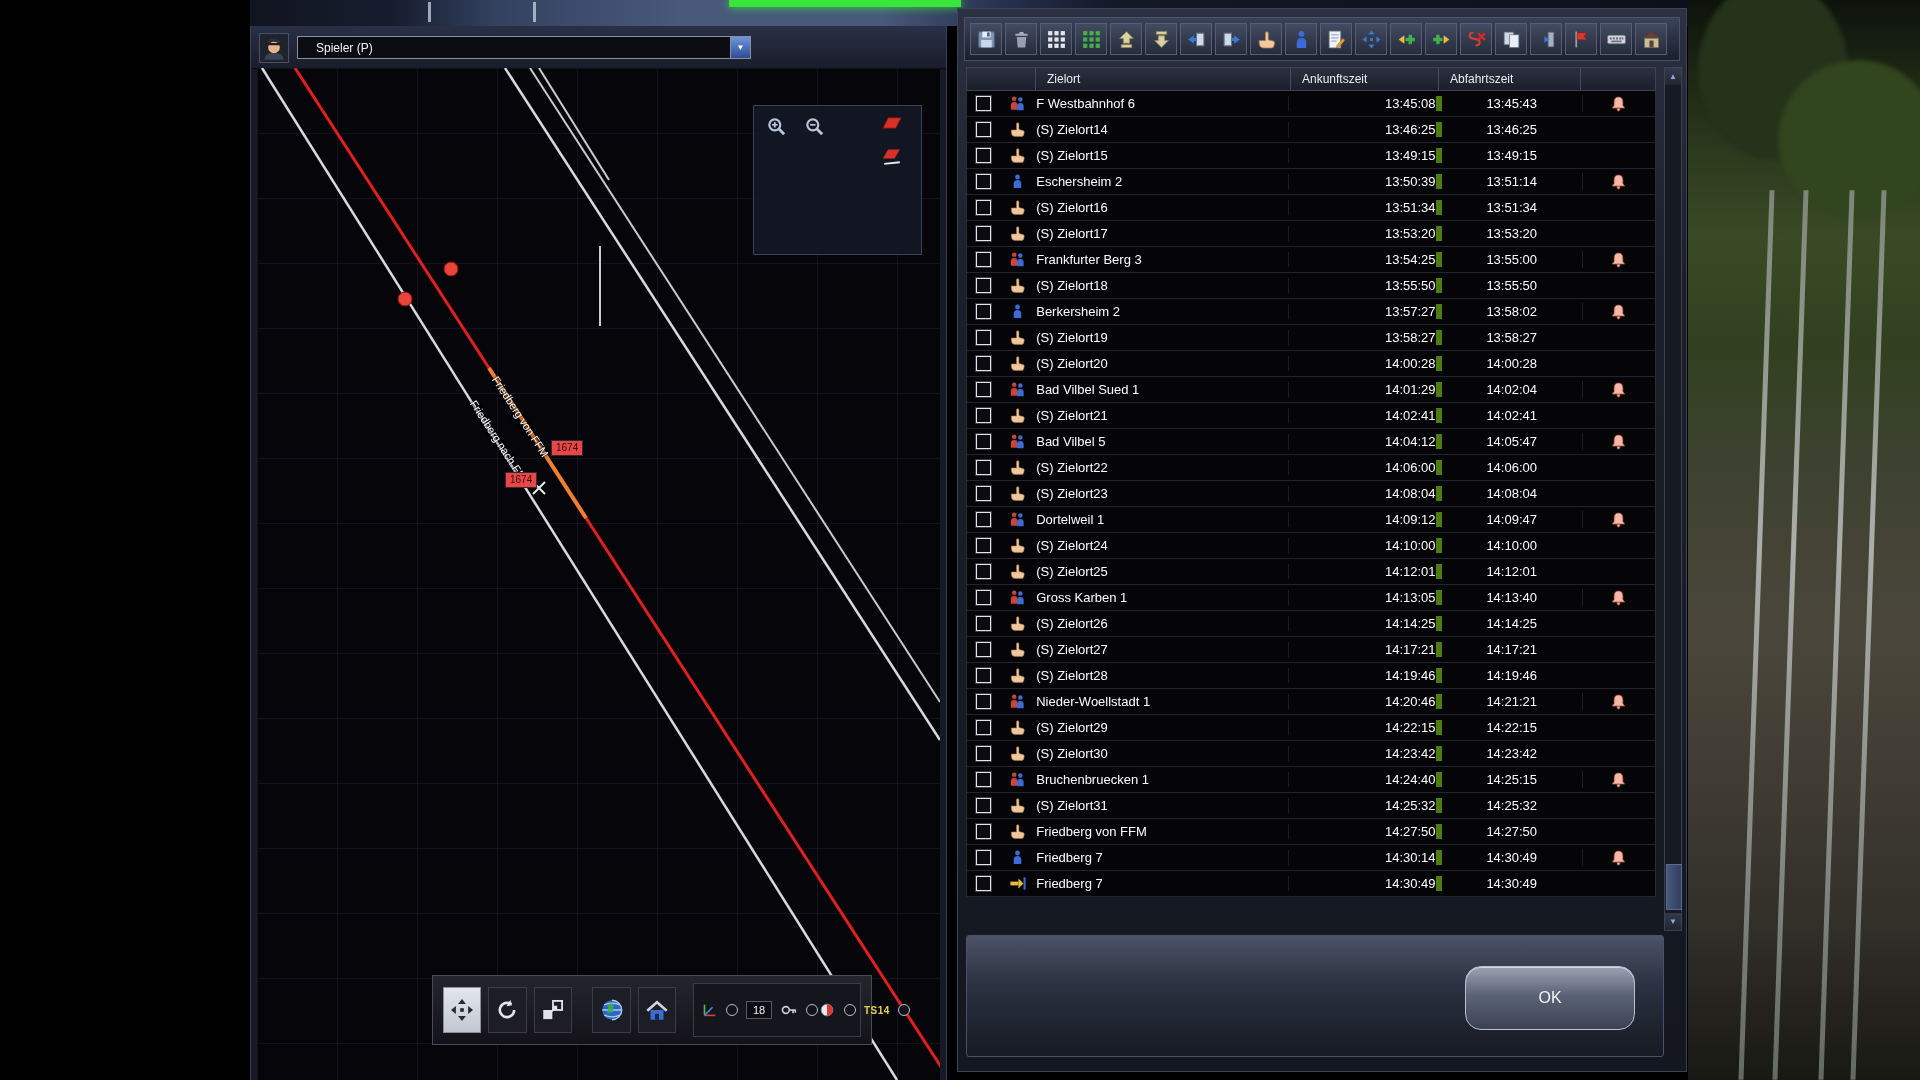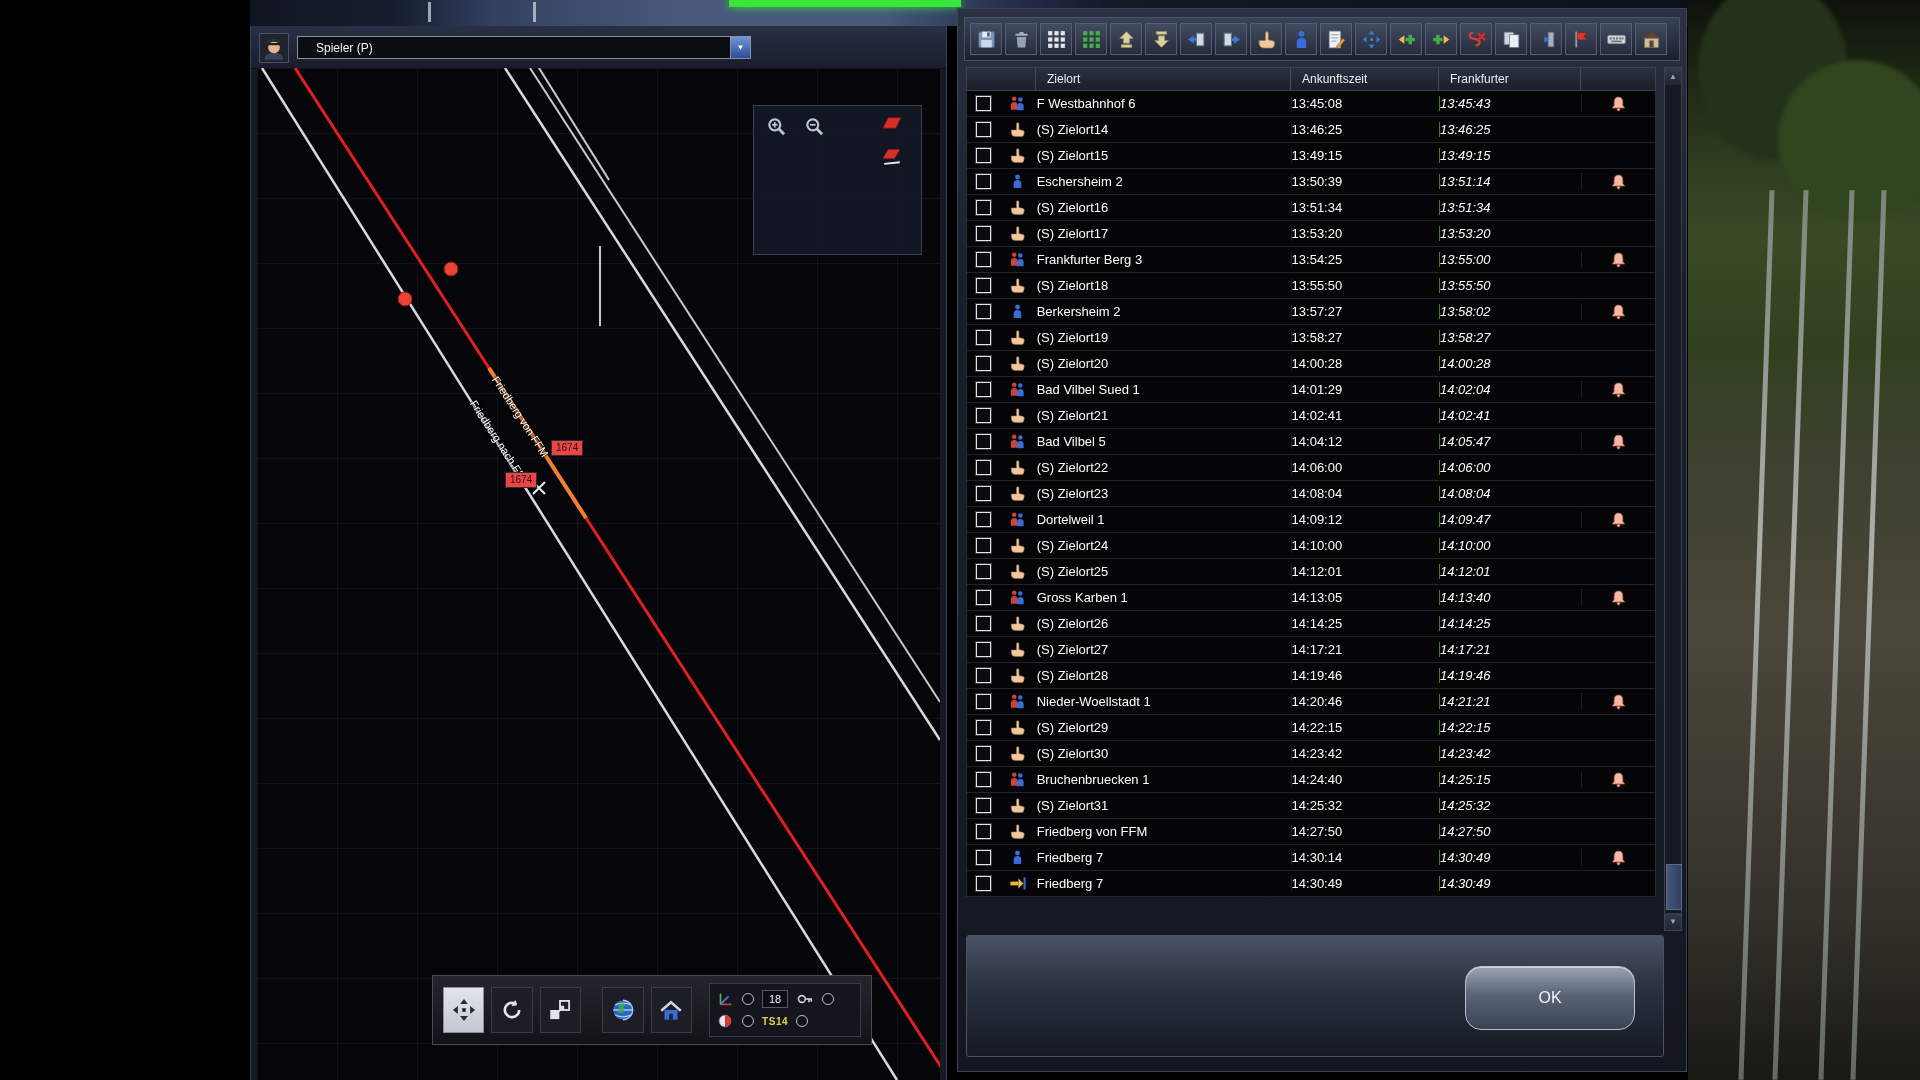--- a/index.html
+++ b/index.html
@@ -42,21 +42,21 @@
   .ov-btn{position:absolute;display:flex;align-items:center;justify-content:center;cursor:pointer;}
   
   .map-toolbar{position:absolute;left:175px;top:907px;width:440px;height:70px;
     background:linear-gradient(180deg,#25252e,#121218);border:1px solid #4a4a56;
     display:flex;align-items:center;padding:0 10px;box-sizing:border-box;gap:7px;}
   .mtb-btn{width:44px;height:44px;background:#1d1d25;border:1px solid #3c3c48;
     display:flex;align-items:center;justify-content:center;}
   .mtb-btn.lit{background:linear-gradient(180deg,#e3e6ec,#c2c7d1);border-color:#8a8f9c;}
   .mtb-gap{width:8px;}
   .mtb-panel{margin-left:10px;width:168px;height:54px;background:#15151d;border:1px solid #3c3c48;
-    display:flex;flex-direction:column;justify-content:space-evenly;padding:2px 6px;box-sizing:border-box;}
+    display:flex;flex-direction:row;justify-content:space-evenly;padding:2px 6px;box-sizing:border-box;}
   .mtb-row{display:flex;align-items:center;gap:8px;}
   .radio{width:10px;height:10px;border-radius:50%;border:1px solid #b9bdc9;background:#111118;display:inline-block;}
   .mtb-value{min-width:24px;height:16px;background:#0c0c12;border:1px solid #55586a;color:#f0f2f6;
     font-size:11px;text-align:center;line-height:16px;}
   .mtb-ts{color:#e8d24c;font-size:10px;font-weight:bold;letter-spacing:.5px;}
 
   
   .right-panel{left:957px;top:8px;width:730px;height:1064px;
     background:linear-gradient(180deg,#2b3142 0%,#1a1f2b 25%,#141720 100%);
     border:1px solid #3e4456;box-sizing:border-box;}
@@ -72,22 +72,22 @@
     border:1px solid #3c4254;box-sizing:border-box;color:#e9ebf1;font-size:12px;align-items:center;}
   .th{height:100%;display:flex;align-items:center;padding-left:11px;box-sizing:border-box;border-left:1px solid #454c60;}
   .th:first-child{border-left:none;}
   .tbody{border-left:1px solid #2c2c36;border-right:1px solid #2c2c36;}
   .trow{display:flex;height:26px;align-items:center;background:#050507;
     border-bottom:1px solid #222230;color:#ffffff;font-size:13px;box-sizing:border-box;}
   .c-check{width:34px;display:flex;justify-content:center;}
   .c-icon{width:34px;display:flex;justify-content:center;}
   .c-icon svg{width:17px;height:17px;}
   .c-name{width:255px;padding-left:2px;white-space:nowrap;overflow:hidden;}
-  .c-arr{width:148px;text-align:left;border-left:1px solid #1c1c26;}
-  .c-dep{width:142px;text-align:left;border-left:1px solid #4d7c0f;font-style:italic;}
+  .c-arr{width:148px;text-align:right;border-left:1px solid #1c1c26;}
+  .c-dep{width:142px;text-align:center;border-left:6px solid #4d7c0f;}
   .c-bell{width:73px;display:flex;justify-content:center;border-left:1px solid #1c1c26;}
   .c-bell svg{width:17px;height:17px;}
   .cb{width:13px;height:13px;background:#0c0c10;border:1px solid #e4e4e8;box-shadow:0 0 0 1px #3a3a46;}
 
   .scrollbar{position:absolute;left:706px;top:58px;width:18px;height:864px;background:#171a23;border:1px solid #3c4254;box-sizing:border-box;}
   .sb-btn{position:absolute;left:0;width:100%;height:17px;background:linear-gradient(180deg,#343b4e,#20252f);
     color:#8fa6d8;font-size:8px;display:flex;align-items:center;justify-content:center;}
   .sb-thumb{position:absolute;left:1px;width:14px;height:44px;background:linear-gradient(90deg,#46577e,#32405e);
     border:1px solid #5a6a92;}
 
@@ -426,21 +426,21 @@
             <rect x="8" y="11" width="4" height="6.5" fill="#54483a"></rect>
           </svg>
         </span>
       </div>
 
     <div class="table">
       <div class="thead">
         <span class="th" style="width:68px"></span>
         <span class="th" style="width:255px">Zielort</span>
         <span class="th" style="width:148px">Ankunftszeit</span>
-        <span class="th" style="width:142px">Frankfurter</span>
+        <span class="th" style="width:142px">Abfahrtszeit</span>
         <span class="th" style="width:73px"></span>
       </div>
       <div class="tbody">
           <div class="trow">
             <span class="c-check">
               <span class="cb"></span>
             </span>
             <span class="c-icon">
               <svg viewBox="0 0 18 18">
                 <circle cx="5.5" cy="4" r="2.4" fill="#cc4438"></circle>

